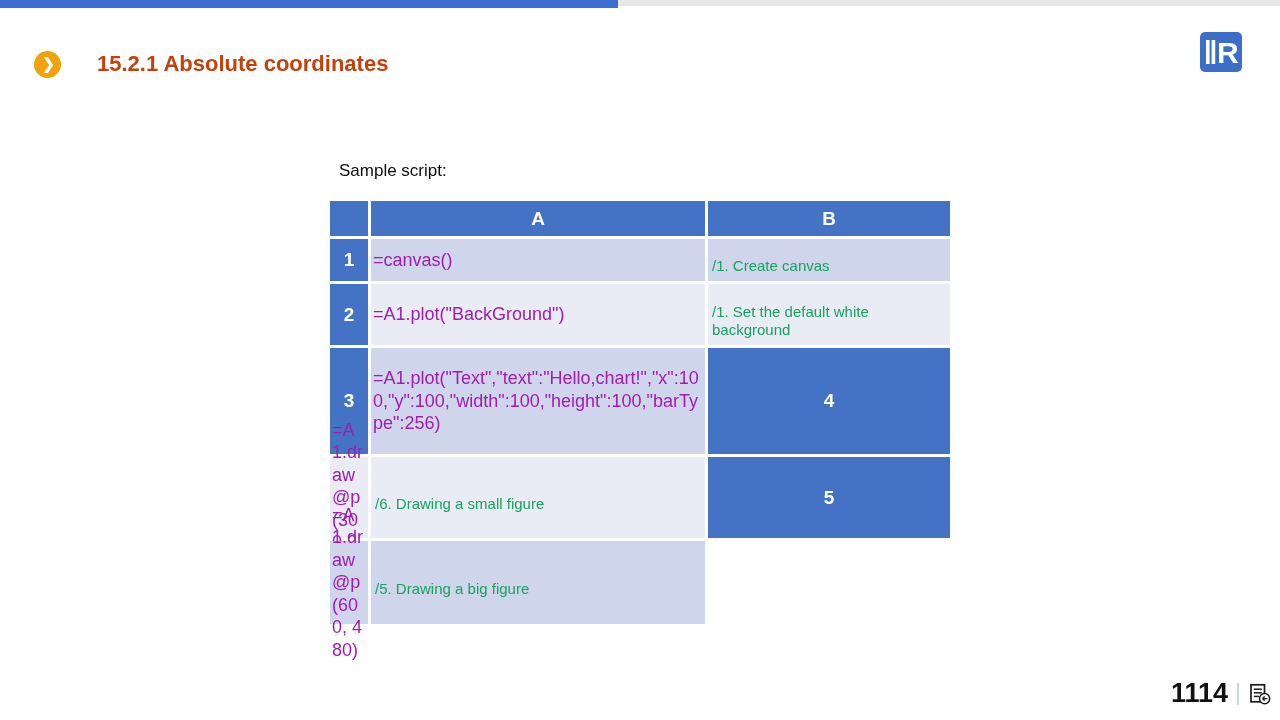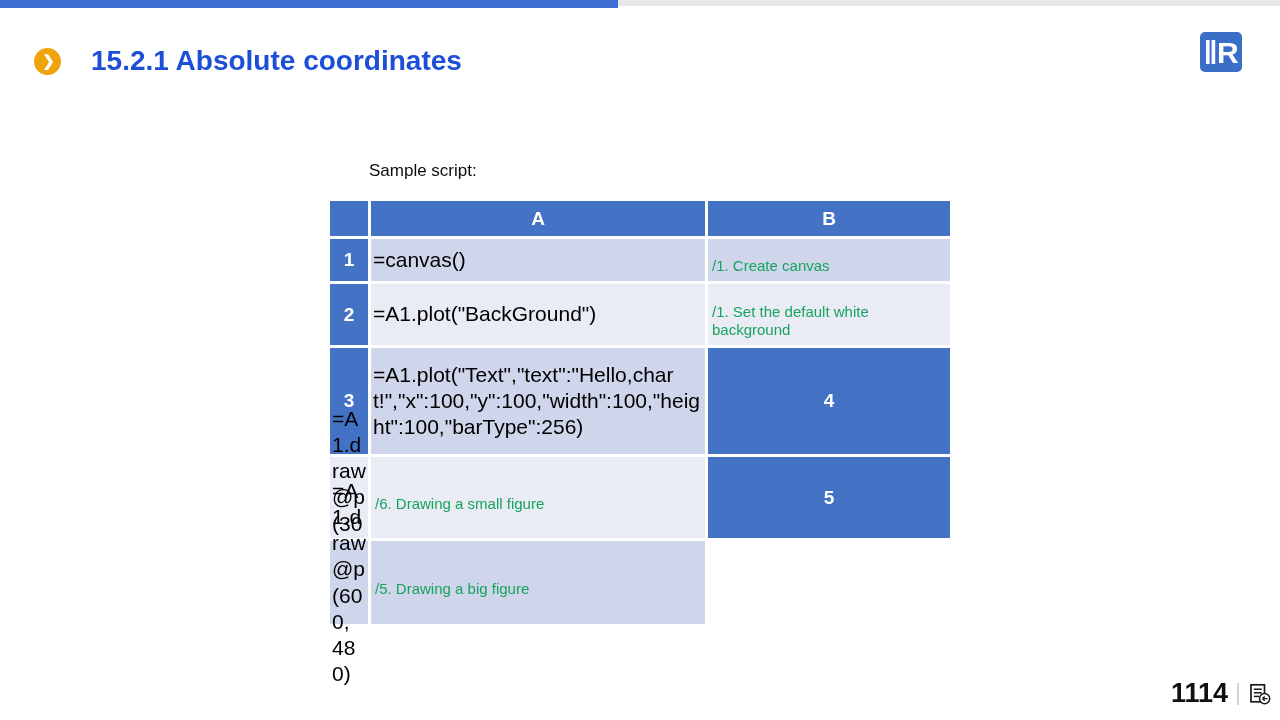--- a/index.html
+++ b/index.html
@@ -8,35 +8,35 @@
 
   
   .bar-blue{position:absolute;left:0;top:0;width:618px;height:8px;background:#3d6fd2;}
   .bar-gray{position:absolute;left:618px;top:0;right:0;height:6px;background:#e7e7e7;}
 
   
   .title-wrap{position:absolute;left:34px;top:41px;display:flex;align-items:center;gap:26px;}
   .bullet{width:27px;height:27px;border-radius:50%;background:#f0a30a;color:#fff;
           display:flex;align-items:center;justify-content:center;
           font-size:15px;font-weight:bold;padding-left:2px;box-sizing:border-box;}
-  .page-title{margin:4px;font-size:28px;font-weight:bold;color:#1d4ed8;}
+  .page-title{margin:10px;font-size:22px;font-weight:bold;color:#c2410c;}
 
   .logo{position:absolute;right:37px;top:30px;}
 
   
-  .caption{position:absolute;left:339px;top:161px;font-size:17px;color:#0d0d0d;margin-left:30px;}
+  .caption{position:absolute;left:339px;top:161px;font-size:17px;color:#0d0d0d;}
 
   
   .grid{position:absolute;left:330px;top:201px;width:619px;display:grid;
         grid-template-columns:38px 334px 242px;
         grid-template-rows:35px 42px 61px 106px 81px 83px;
         gap:3px;}
   .hcell,.ncell{background:#4472c4;color:#fff;font-weight:bold;font-size:19px;
         display:flex;align-items:center;justify-content:center;}
-  .acell{font-size:21px;color:#000000;display:flex;align-items:center;
+  .acell{font-size:18px;color:#a21caf;display:flex;align-items:center;
         padding:3px 2px;word-break:break-all;line-height:1.25;}
   .bcell{font-size:15px;color:#17a35e;display:flex;align-items:center;
         padding:12px 10px 0 4px;line-height:1.2;}
   .dark{background:#cfd5ea;}
   .light{background:#e9ebf5;}
 
   
   .footer{position:absolute;right:8px;bottom:11px;display:flex;align-items:center;gap:9px;}
   .pageno{font-size:27px;font-weight:700;color:#111;}
   .vdiv{width:2px;height:22px;background:#ccd4e0;}

